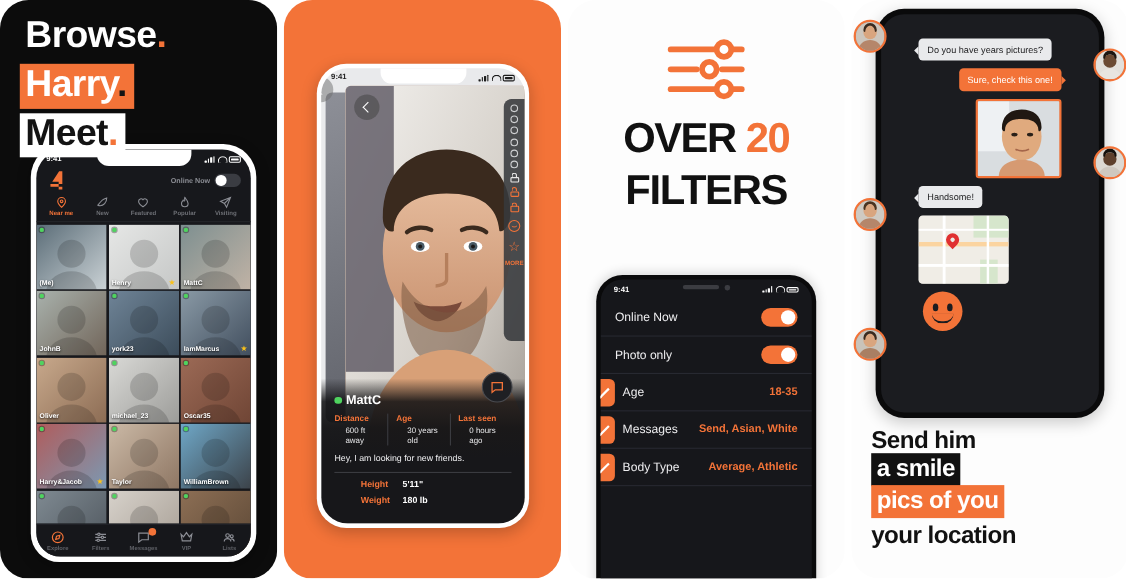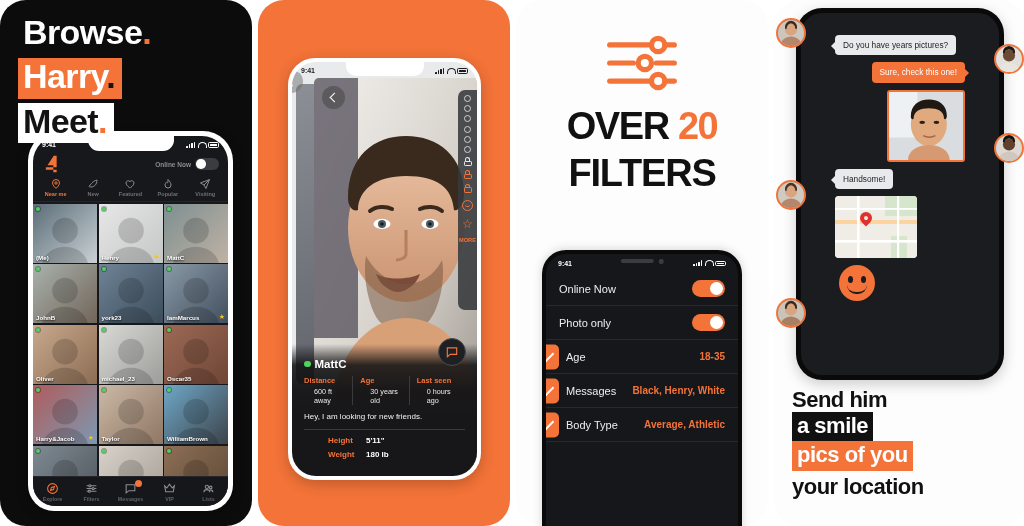--- a/index.html
+++ b/index.html
@@ -746,21 +746,21 @@
               <span class="tgl"></span>
             </div>
             <div class="frow has-chk">
               <span class="chk"></span>
               <span class="lbl">Age</span>
               <span class="val">18-35</span>
             </div>
             <div class="frow has-chk">
               <span class="chk"></span>
               <span class="lbl">Messages</span>
-              <span class="val">Black, Henry, White</span>
+              <span class="val">Send, Asian, White</span>
             </div>
             <div class="frow has-chk">
               <span class="chk"></span>
               <span class="lbl">Body Type</span>
               <span class="val">Average, Athletic</span>
             </div>
           </div>
       </div>
     </div>
   </div>

